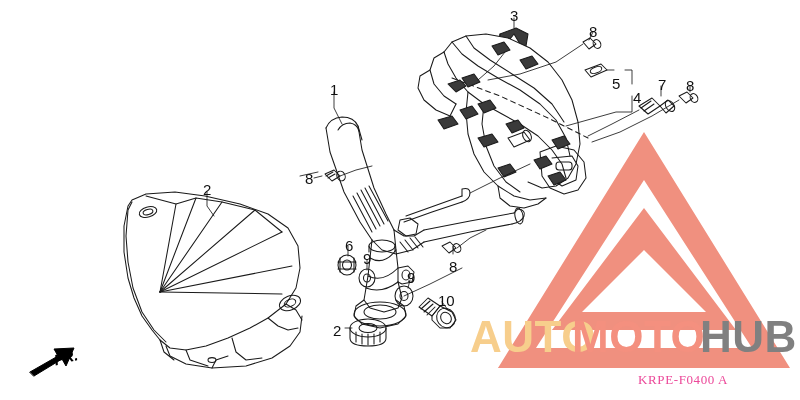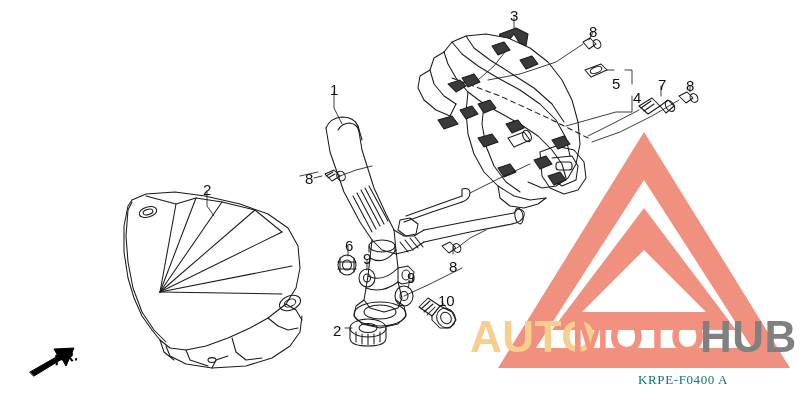--- a/index.html
+++ b/index.html
@@ -35,21 +35,21 @@
     line-height: 1;
     white-space: nowrap;
   }
   #partno {
     position: absolute;
     right: 72px;
     bottom: 12px;
     font-family: "Liberation Serif", serif;
     font-size: 13px;
     letter-spacing: 0.6px;
-    color: #0f766e;
+    color: #ec4899;
     white-space: nowrap;
   }
   #fr-label {
     position: absolute;
     left: 52px;
     top: 352px;
     font-family: "Liberation Sans", sans-serif;
     font-size: 15px;
     font-weight: 700;
     font-style: italic;

